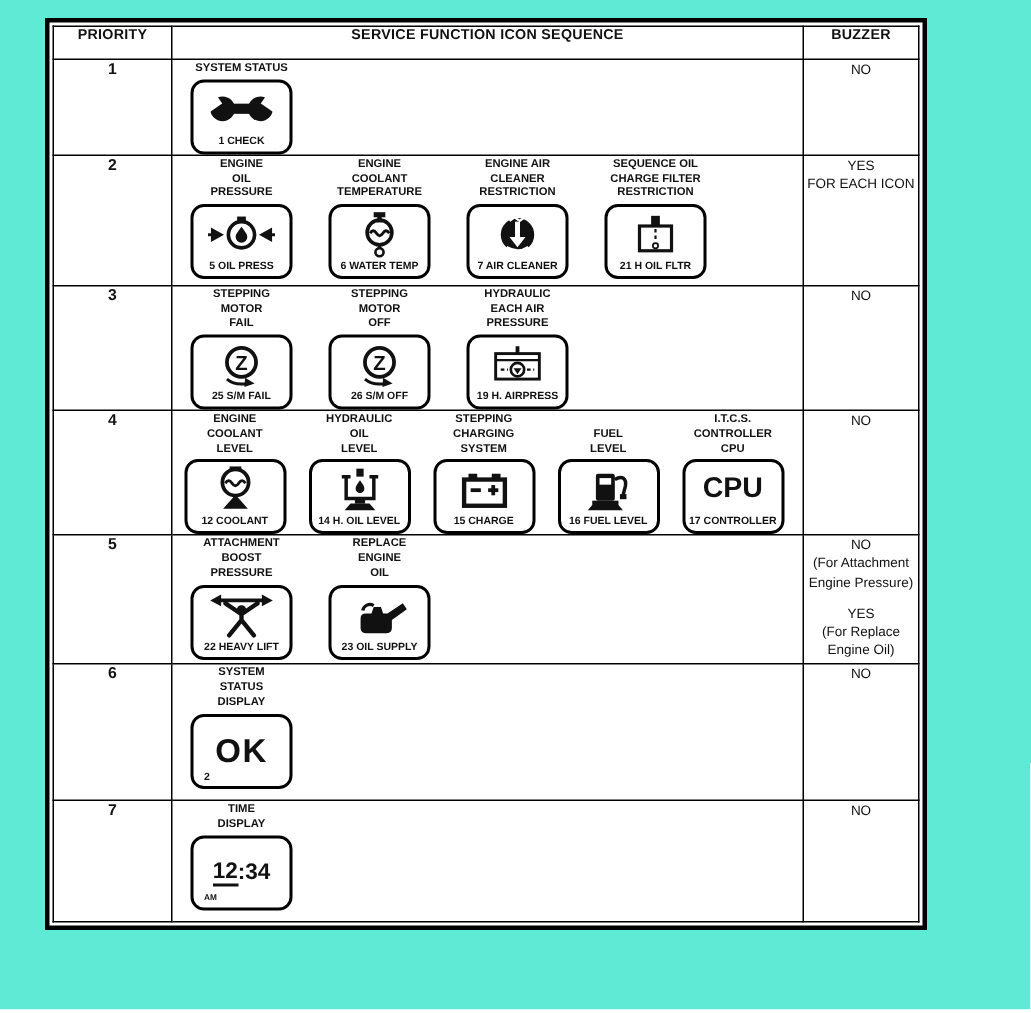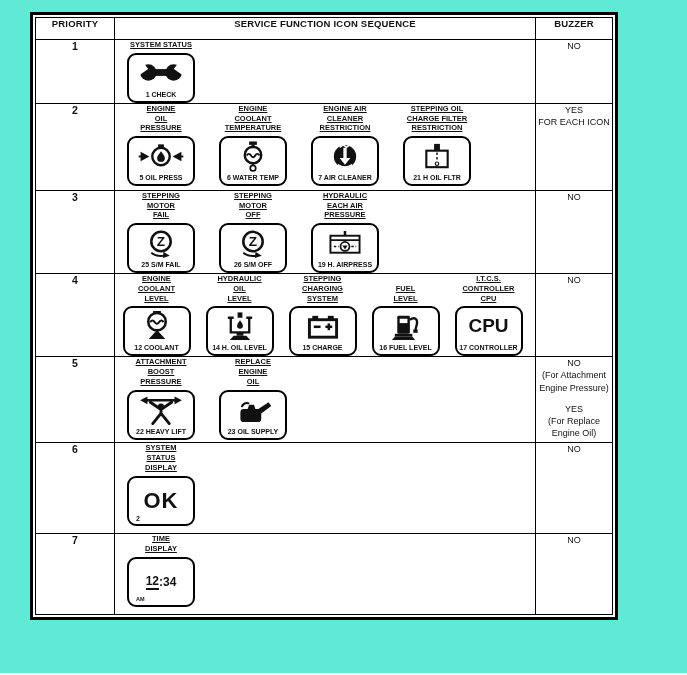--- a/index.html
+++ b/index.html
@@ -34,40 +34,40 @@
   .buzz-line{min-height:11px;}
   .buzz-gap{height:9px;}
   .icon-row{display:flex;align-items:flex-end;}
   .icon-unit{
     width:92px;display:flex;flex-direction:column;align-items:center;
     justify-content:flex-end;flex:0 0 auto;
   }
   .icon-row.tight .icon-unit{width:83px;}
   .icon-title{
     text-align:center;font-size:7.5px;font-weight:bold;line-height:1.3;
-    margin-bottom:3px;white-space:nowrap;text-decoration:underline;
+    margin-bottom:3px;white-space:nowrap;
   }
   .icon-box{
     position:relative;width:68px;height:50px;border:2.5px solid #000;
     border-radius:9px;background:#fff;display:flex;flex-direction:column;
     align-items:center;justify-content:flex-end;box-sizing:border-box;
     overflow:hidden;
   }
   .icon-art{flex:1 1 auto;display:flex;align-items:center;justify-content:center;width:100%;}
   .icon-label{
     font-size:7px;font-weight:bold;white-space:nowrap;line-height:1;
     padding-bottom:3px;letter-spacing:0;
   }
   .icon-text{
     flex:1 1 auto;display:flex;align-items:center;justify-content:center;
     font-weight:bold;width:100%;
   }
   .icon-text.cpu{font-size:19px;letter-spacing:0;}
   .icon-text.ok{font-size:22px;letter-spacing:1px;}
-  .icon-text.time{font-size:12px;letter-spacing:0;}
+  .icon-text.time{font-size:15px;letter-spacing:0;}
   .icon-text .uline{border-bottom:2.5px solid #111;}
   .icon-sub{
     position:absolute;left:7px;bottom:2px;font-size:7px;font-weight:bold;
   }
   .icon-sub.tiny{font-size:5.5px;bottom:3px;}
   svg text{font-family:"Liberation Sans", sans-serif;}
 </style>
 </head>
 <body>
 
@@ -175,21 +175,21 @@
     <rect x="22.3" y="8" width="3.4" height="11.5" fill="#fff"></rect>
     <polygon points="18.5,18.5 29.5,18.5 24,25.5" fill="#fff"></polygon>
     <path d="M16.5,25.5 q7.5,5 15,0" stroke="#fff" stroke-width="2" fill="none"></path>
                       </svg>
                     </div>
                     <div class="icon-label">7 AIR CLEANER</div>
                   </div>
                 </div>
                 <div class="icon-unit">
                   <div class="icon-title">
-                    <div>STEPPING OIL</div>
+                    <div>SEQUENCE OIL</div>
                     <div>CHARGE FILTER</div>
                     <div>RESTRICTION</div>
                   </div>
                   <div class="icon-box">
                     <div class="icon-art">
                       <svg width="48" height="33" viewBox="0 0 48 34">
                         <rect x="13" y="11" width="22" height="17" stroke="#111" fill="none" stroke-width="2.2"></rect>
     <rect x="21" y="4" width="6" height="7" fill="#111"></rect>
     <line x1="24" y1="13" x2="24" y2="21.5" stroke="#111" stroke-width="1.5" stroke-dasharray="2.5,2"></line>
     <circle cx="24" cy="24.5" r="1.8" stroke="#111" fill="none" stroke-width="1.2"></circle>

